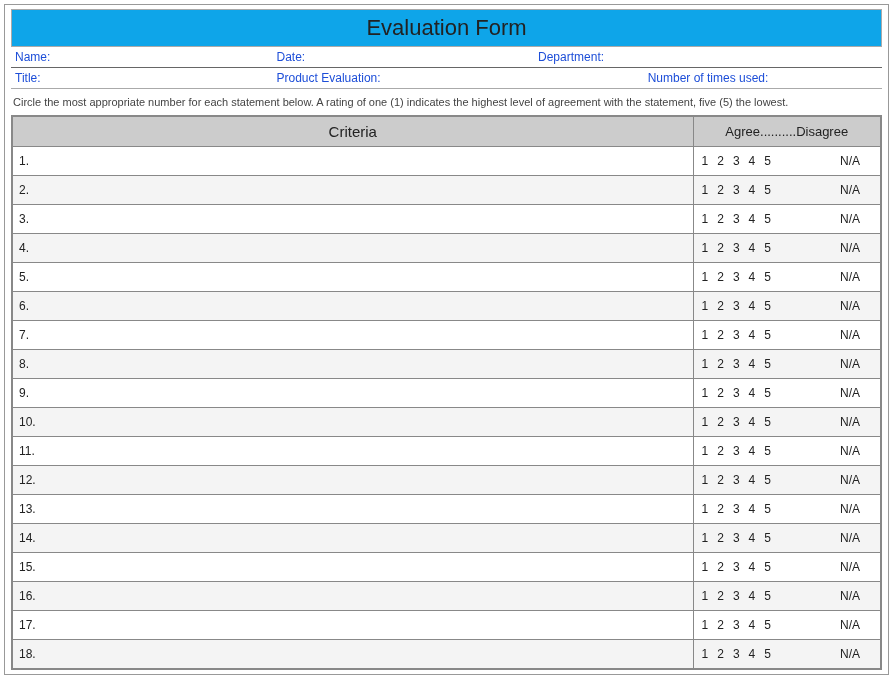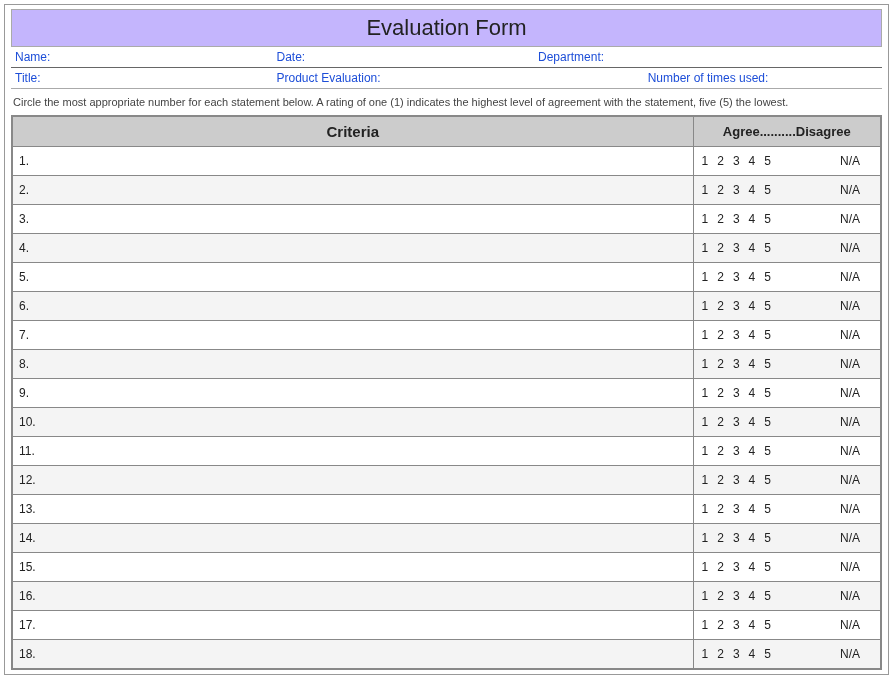--- a/index.html
+++ b/index.html
@@ -7,21 +7,21 @@
       font-family: Verdana, Geneva, sans-serif;
       background: #fff;
       padding: 4px;
       width: 893px;
     }
     .page {
       border: 1px solid #999;
       padding: 4px 6px;
     }
     .title-bar {
-      background: #c4b5fd;
+      background: #0ea5e9;
       text-align: center;
       padding: 5px 12px;
       font-size: 22px;
       font-weight: 400;
       color: #222;
       border: 1px solid #aaa;
     }
     .meta-row {
       display: flex;
       padding: 3px 4px;
@@ -38,21 +38,21 @@
       padding: 6px 2px 6px 2px;
       line-height: 1.3;
     }
     table.criteria {
       width: 100%;
       border-collapse: collapse;
       border: 2px solid #888;
     }
     table.criteria th {
       background: #ccc;
-      font-weight: 700;
+      font-weight: 400;
       font-size: 15px;
       padding: 6px 4px;
       border: 1px solid #888;
       color: #222;
     }
     table.criteria th.rating-head {
       width: 188px;
       font-size: 13px;
       margin-left: 8px;
     }

